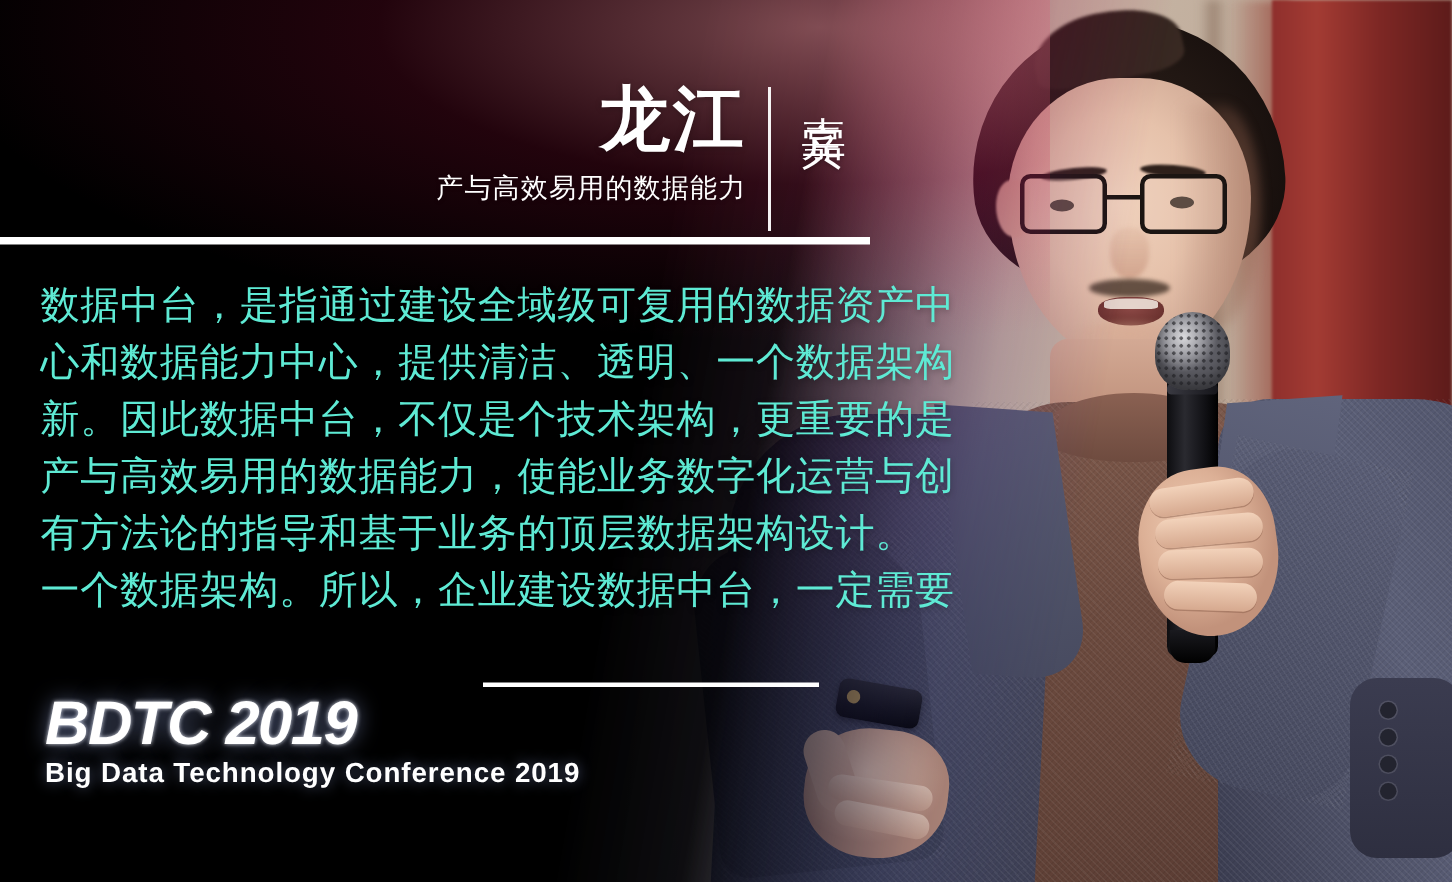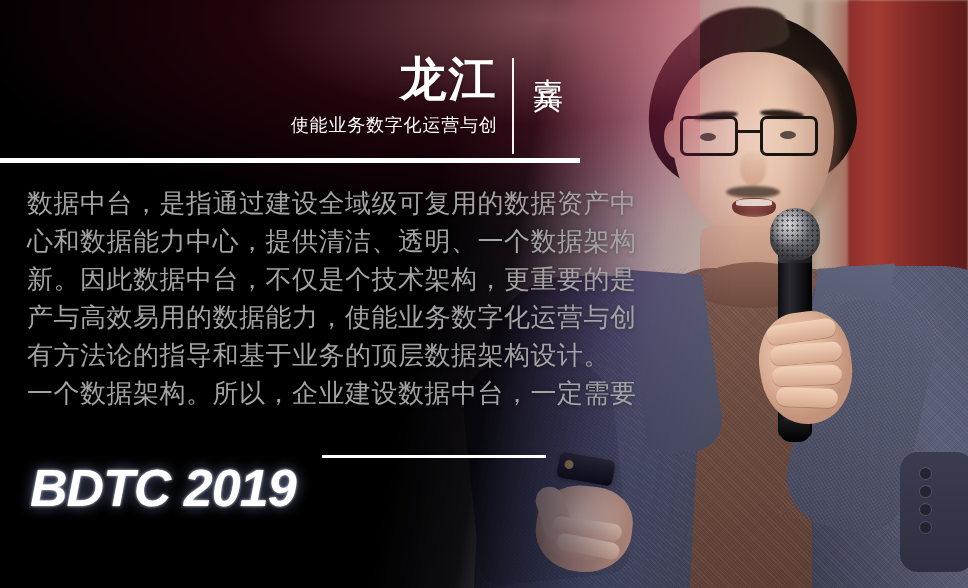--- a/index.html
+++ b/index.html
@@ -299,32 +299,32 @@
     writing-mode:vertical-rl;letter-spacing:3px;
     text-shadow:0 1px 3px rgba(0,0,0,.25);
   }
 
   .rule-top{
     position:absolute;left:0;top:158px;width:580px;height:5px;background:#fff;
   }
 
   .quote{
     position:absolute;left:27px;top:184px;width:552px;
-    color:#a3a3a3;font-size:26px;line-height:38px;letter-spacing:.5px;
+    color:#5eead4;font-size:26px;line-height:38px;letter-spacing:.5px;
     text-shadow:0 1px 4px rgba(0,0,0,.3);
   }
   .quote p{margin:0;white-space:nowrap;}
 
   .rule-mid{
     position:absolute;left:322px;top:455px;width:224px;height:3px;background:#fff;
   }
 
   .logo{position:absolute;left:30px;top:462px;}
   .logo-main{
-    color:#fff;font-size:52px;font-weight:bold;line-height:1;
+    color:#fff;font-size:41px;font-weight:bold;line-height:1;
     letter-spacing:-1px;font-style:italic;
     text-shadow:0 0 14px rgba(170,190,255,.55),0 0 3px rgba(255,255,255,.9);
   }
   .logo-cn{
     color:#fff;font-size:26px;font-weight:500;letter-spacing:3.5px;
     margin-top:8px;line-height:1.15;
     text-shadow:0 0 10px rgba(170,190,255,.45);
   }
   .logo-en{
     color:#fff;font-size:18.5px;font-weight:bold;letter-spacing:.6px;
@@ -413,37 +413,38 @@
   </div>
 
   <div class="overlay"></div>
   <div class="overlay-warm"></div>
 
   <div class="content">
 
     <div class="speaker-block">
       <div class="speaker-left">
         <div class="speaker-name">龙江</div>
-        <div class="speaker-title">使能业务数字化运营与创</div>
+        <div class="speaker-title">产与高效易用的数据能力</div>
       </div>
       <div class="speaker-sep"></div>
       <div class="speaker-badge">嘉宾</div>
     </div>
 
     <div class="rule-top"></div>
 
     <div class="quote">
       <p>数据中台，是指通过建设全域级可复用的数据资产中</p>
       <p>心和数据能力中心，提供清洁、透明、一个数据架构</p>
       <p>新。因此数据中台，不仅是个技术架构，更重要的是</p>
       <p>产与高效易用的数据能力，使能业务数字化运营与创</p>
       <p>有方法论的指导和基于业务的顶层数据架构设计。</p>
       <p>一个数据架构。所以，企业建设数据中台，一定需要</p>
     </div>
 
     <div class="rule-mid"></div>
 
     <div class="logo">
       <div class="logo-main">BDTC 2019</div>
+      <div class="logo-en">Big Data Technology Conference 2019</div>
     </div>
 
   </div>
 </div>
 
 </body></html>

